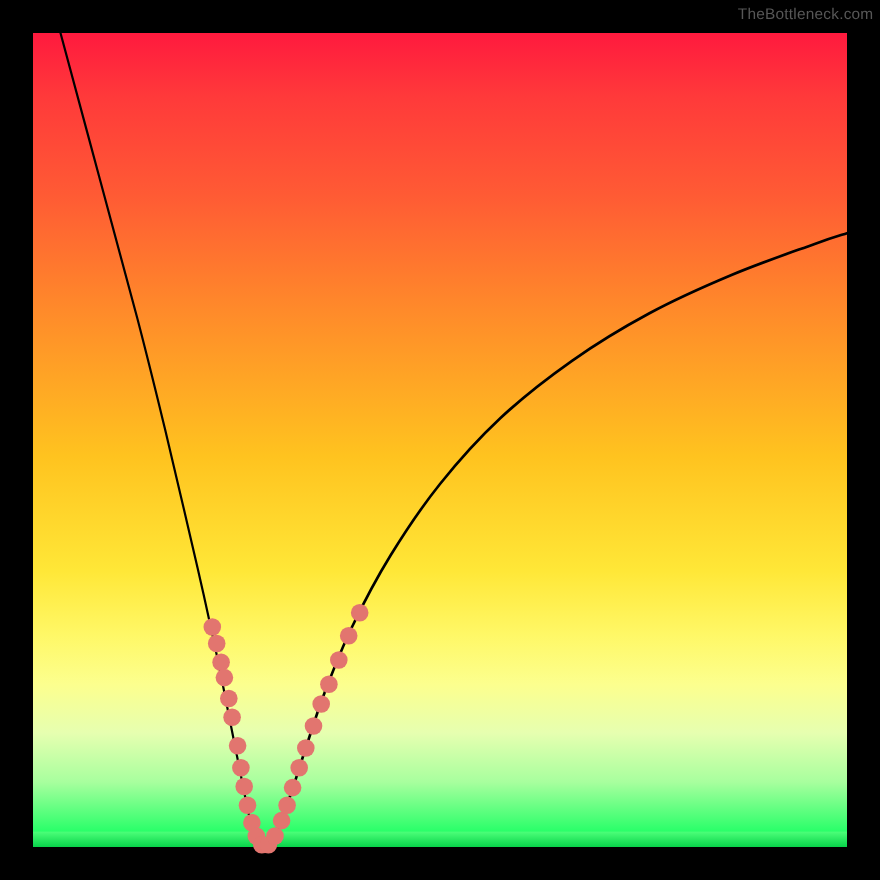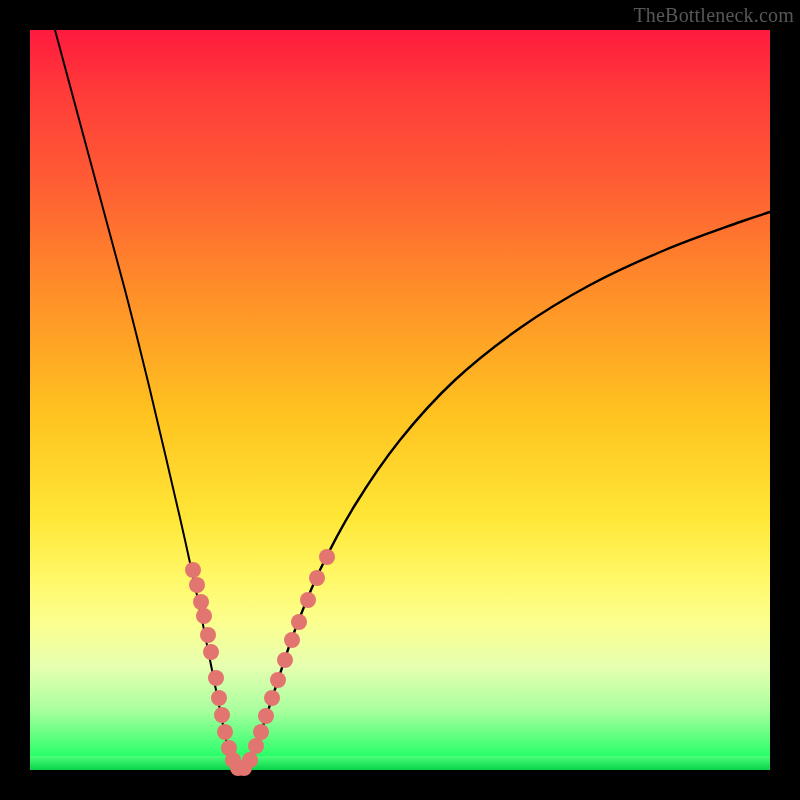--- a/index.html
+++ b/index.html
@@ -40,26 +40,25 @@
       #a8ff9e 92%,
       #2bff6a 98%,
       #0bdc4e 100%
     );
   }
   .watermark {
     position: absolute;
     top: 4px;
     right: 6px;
     color: #575757;
-    font-size: 20px;
+    font-size: 14px;
     font-weight: 400;
     letter-spacing: 0.2px;
     user-select: none;
     z-index: 5;
-    font-family: Liberation Serif, serif;
   }
   svg.curves {
     position: absolute;
     left: 0;
     top: 0;
     width: 740px;
     height: 740px;
     overflow: visible;
   }
   .curve {

